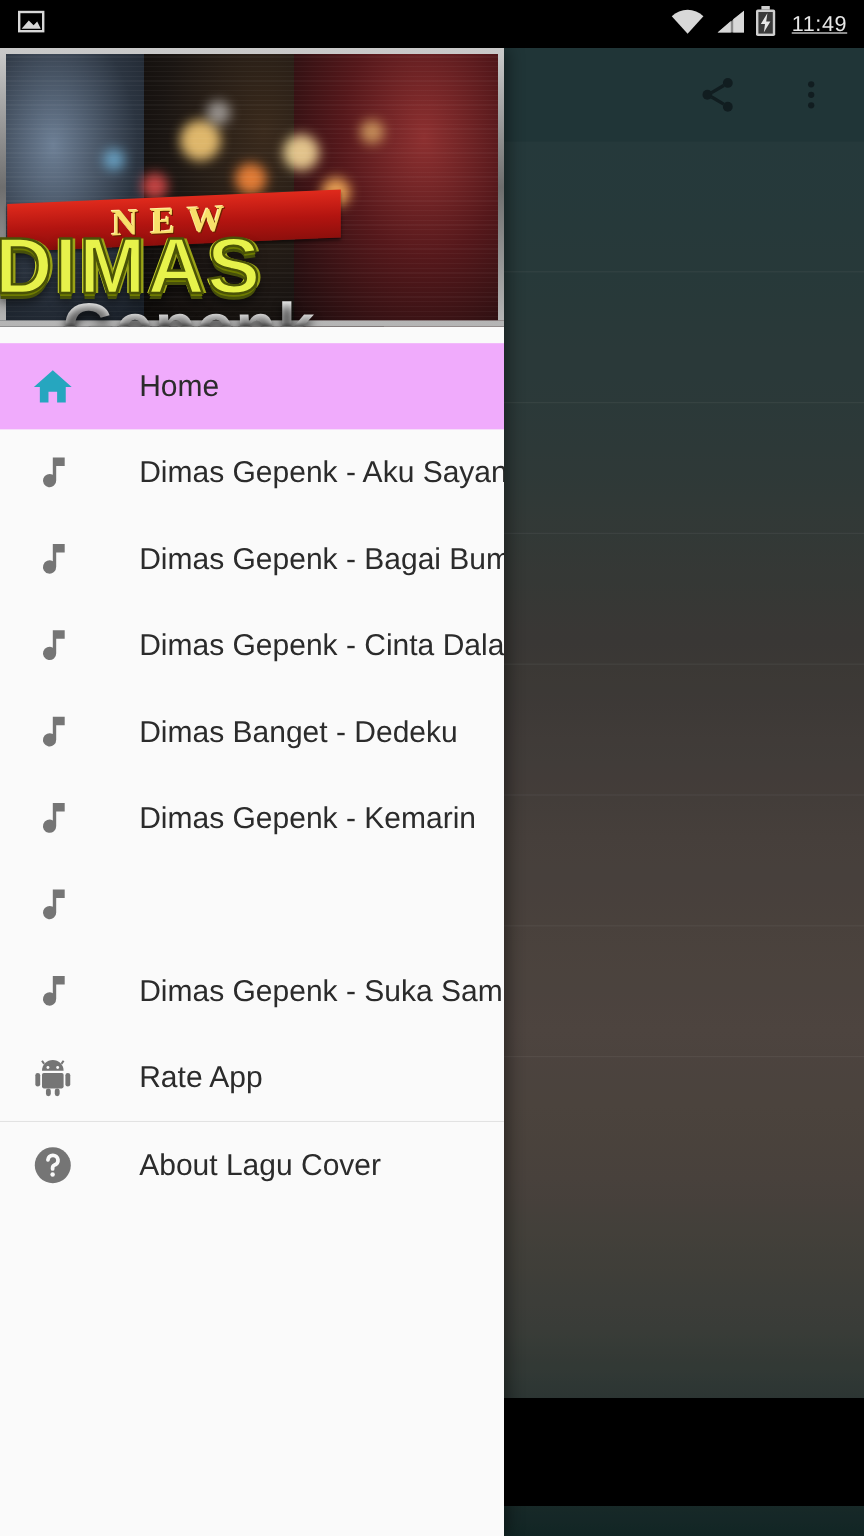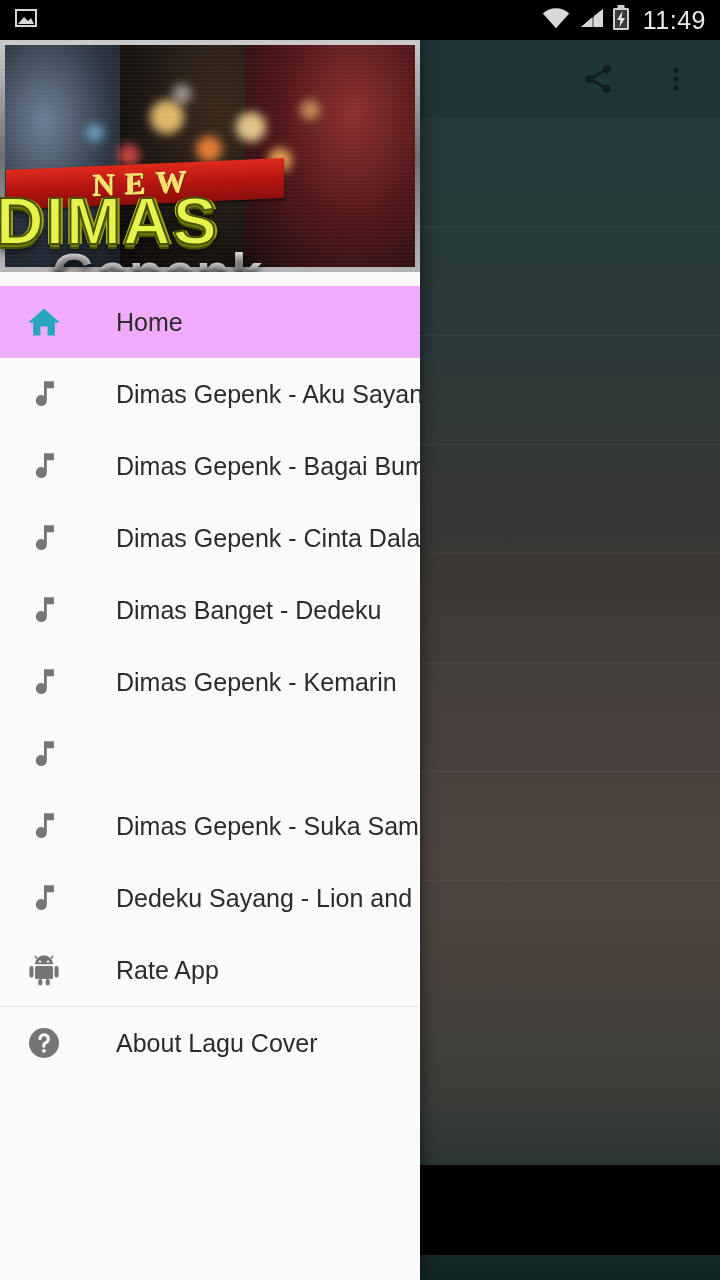--- a/index.html
+++ b/index.html
@@ -12,21 +12,21 @@
 
   
   #statusbar {
     position:absolute; left:0; top:0; width:720px; height:40px;
     background:#000; display:flex; align-items:center;
     padding:0 14px; z-index:60;
   }
   #statusbar .left { flex:0 0 auto; display:flex; align-items:center; }
   #statusbar .spacer { flex:1 1 auto; }
   #statusbar .right { flex:0 0 auto; display:flex; align-items:center; gap:7px; }
-  .sb-clock { color:#e8e8e8; font-size:25px; letter-spacing:.5px; margin-left:5px; }
+  .sb-clock { color:#e8e8e8; font-size:18px; letter-spacing:.5px; margin-left:5px;text-decoration:underline; }
 
   
   #content {
     position:absolute; left:0; top:40px; width:720px; height:1240px;
     background:linear-gradient(180deg,
       #2f4a4d 0%, #31494b 12%, #3a4a48 27%, #4a4744 40%,
       #5a514c 53%, #635851 66%, #5d544d 76%, #4a4e48 86%,
       #31413f 93%, #17302f 100%);
     overflow:hidden;
   }
@@ -336,28 +336,20 @@
         </span>
       </div>
       <div class="drawer-item">
         <span class="di-icon">
           <svg width="34" height="34" viewBox="0 0 24 24">
             <path d="M12 3 L19 3 L19 8 L14 8 L14 16.5 A3.9 3.9 0 1 1 12 13.2 Z" fill="#757575"></path>
           </svg>
         </span>
         <span class="di-label">Dimas Gepenk - Suka Sama</span>
       </div>
-      <div class="drawer-item">
-        <span class="di-icon">
-          <svg width="34" height="34" viewBox="0 0 24 24">
-            <path d="M12 3 L19 3 L19 8 L14 8 L14 16.5 A3.9 3.9 0 1 1 12 13.2 Z" fill="#757575"></path>
-          </svg>
-        </span>
-        <span class="di-label">Dedeku Sayang - Lion and</span>
-      </div>
 
       <div class="drawer-item">
         <span class="di-icon">
           <svg width="36" height="36" viewBox="0 0 24 24">
             <path d="M7.2 4.4 L6 2.6 M16.8 4.4 L18 2.6" stroke="#757575" stroke-width="1.1" fill="none"></path>
             <path d="M6 8.2 A6 6 0 0 1 18 8.2 Z" fill="#757575"></path>
             <circle cx="9.3" cy="6.4" r=".8" fill="#fafafa"></circle>
             <circle cx="14.7" cy="6.4" r=".8" fill="#fafafa"></circle>
             <rect x="6" y="9.4" width="12" height="8.6" rx="1" fill="#757575"></rect>
             <rect x="2.3" y="9.4" width="2.7" height="7.6" rx="1.35" fill="#757575"></rect>

